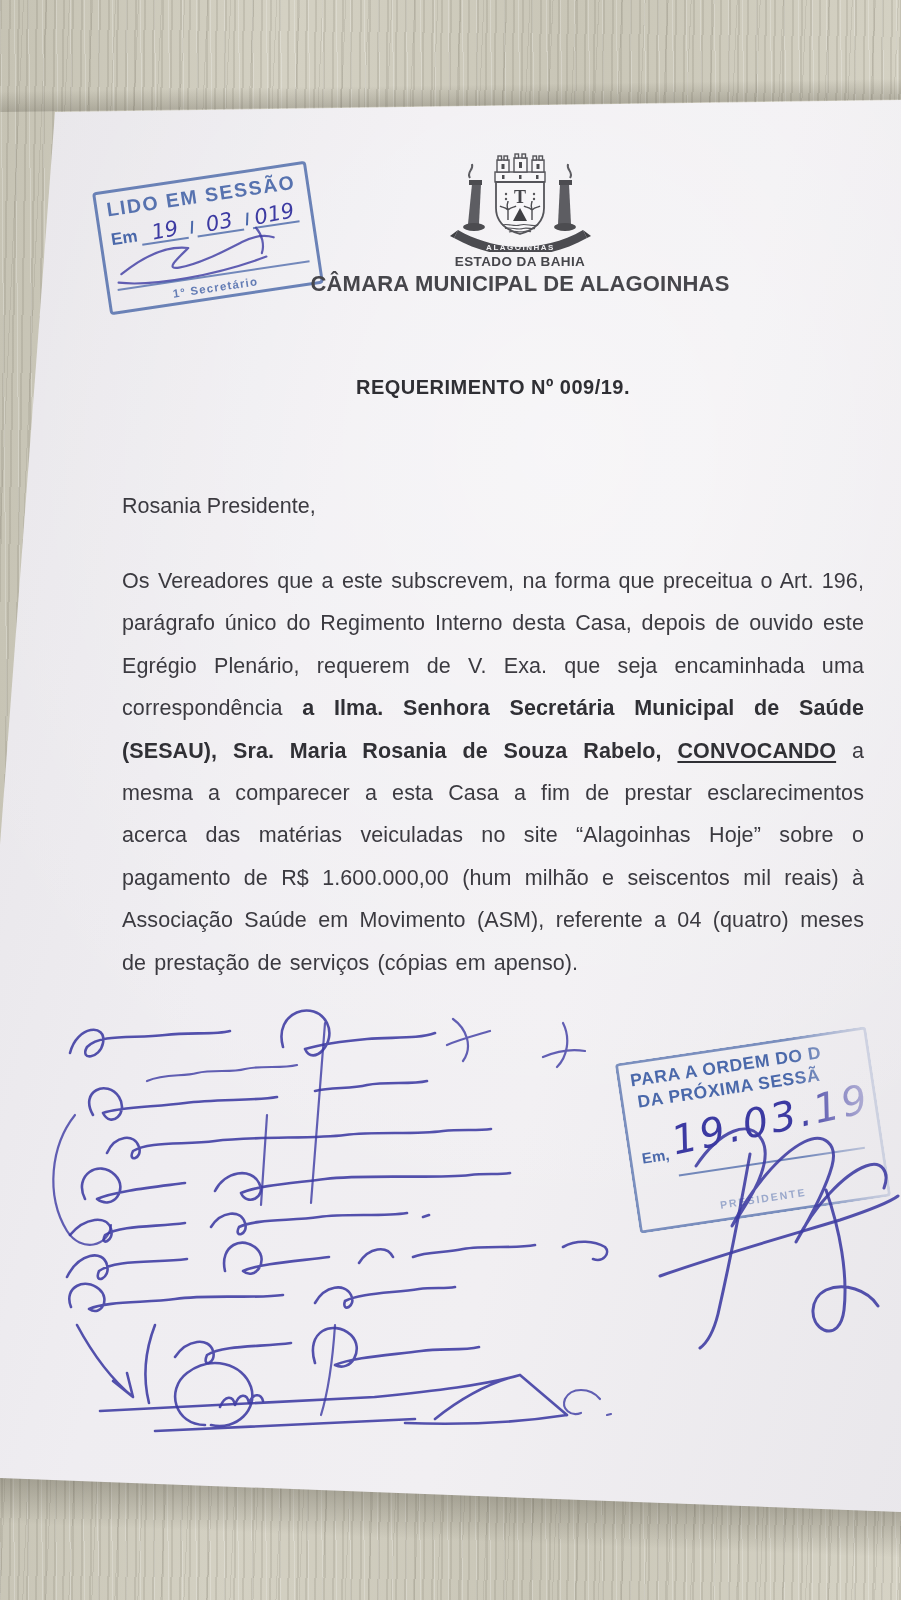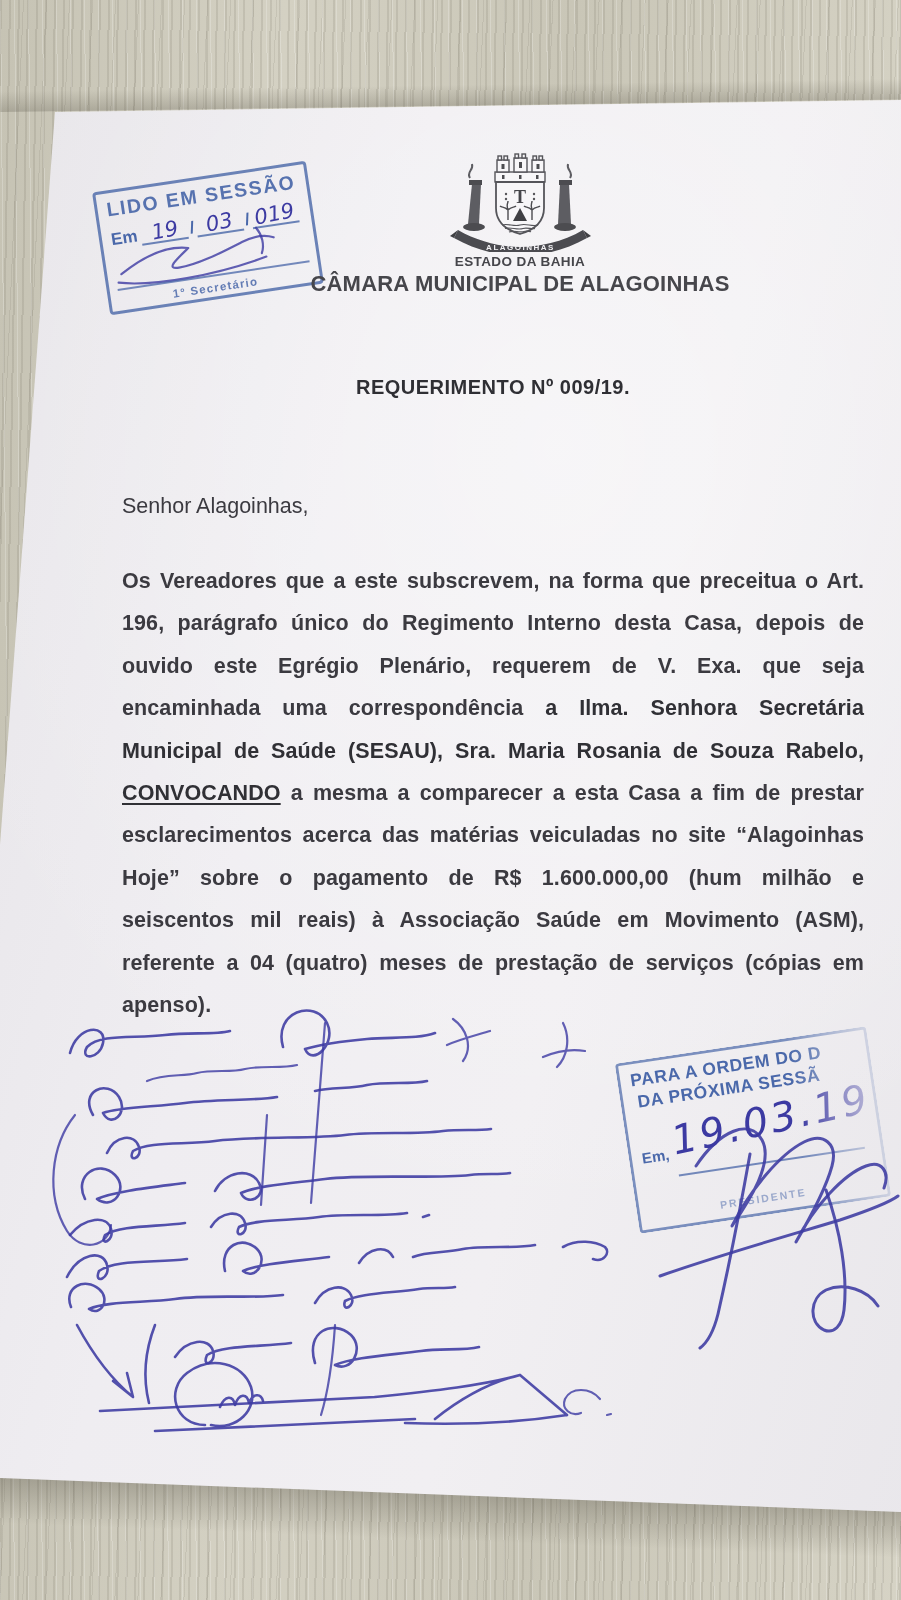--- a/index.html
+++ b/index.html
@@ -32,21 +32,21 @@
   .org{position:absolute;left:170px;top:254px;width:700px;text-align:center;color:#46464b;}
   .org-state{font-size:13.5px;font-weight:bold;letter-spacing:.4px;}
   .org-name{font-size:22px;font-weight:bold;letter-spacing:.2px;margin-top:2px;}
   .doc-title{position:absolute;left:70px;top:368px;width:830px;margin:8px;text-align:center;
     font-size:20px;font-weight:bold;color:#2f2f34;letter-spacing:.5px;}
 
   
   .salutation{position:absolute;left:122px;top:494px;font-size:21.5px;color:#3b3a40;}
   .body-par{position:absolute;left:122px;top:560px;width:742px;margin:0;
     font-size:21.5px;line-height:42.4px;text-align:justify;color:#3b3a40;
-    letter-spacing:.1px;word-spacing:2px;font-weight:bold;}
+    letter-spacing:.1px;word-spacing:2px;}
   .body-par b{color:#303035;}
   .body-par .u{text-decoration:underline;text-decoration-thickness:2px;text-underline-offset:3px;}
   .dateline{position:absolute;left:122px;top:976px;font-size:21.5px;color:#3b3a40;}
 
   
   .stamp{position:absolute;border:3.5px solid rgba(72,102,168,.8);border-radius:4px;
     color:#4a68aa;box-sizing:border-box;}
   .hand{font-family:"DejaVu Sans",sans-serif;font-style:italic;color:#3c3aa2;}
 
   .stamp-top{left:100px;top:176px;width:216px;height:124px;transform:rotate(-8.5deg);}
@@ -178,21 +178,21 @@
       <text x="72.5" y="102" text-anchor="middle" font-size="8" font-weight="bold" letter-spacing="1.5" fill="#f2f1f4">ALAGOINHAS</text>
     </svg>
 
     <div class="org">
       <div class="org-state">ESTADO DA BAHIA</div>
       <div class="org-name">CÂMARA MUNICIPAL DE ALAGOINHAS</div>
     </div>
 
     <h1 class="doc-title">REQUERIMENTO Nº 009/19.</h1>
 
-    <div class="salutation">Senhor Alagoinhas,</div>
+    <div class="salutation">Rosania Presidente,</div>
     <p class="body-par"><span>Os Vereadores que a este subscrevem, na forma que preceitua o Art. 196, parágrafo único do Regimento Interno desta Casa, depois de ouvido este Egrégio Plenário, requerem de V. Exa. que seja encaminhada uma correspondência </span><b>a Ilma. Senhora Secretária Municipal de Saúde (SESAU), Sra. Maria Rosania de Souza Rabelo, </b><b class="u">CONVOCANDO</b><span> a mesma a comparecer a esta Casa a fim de prestar esclarecimentos acerca das matérias veiculadas no site “Alagoinhas Hoje” sobre o pagamento de R$ 1.600.000,00 (hum milhão e seiscentos mil reais) à Associação Saúde em Movimento (ASM), referente a 04 (quatro) meses de prestação de serviços (cópias em apenso).</span></p>
 
     <svg class="signatures" viewBox="0 0 610 475">
       <path class="ink" d="M55,58 C62,30 92,28 88,48 C85,64 64,66 72,52 C86,38 120,44 150,40 C175,37 200,40 215,36"></path>
       <path class="ink" d="M268,52 C258,16 300,4 312,28 C322,48 298,72 290,54 C304,50 330,46 352,44 C378,42 404,44 420,38"></path>
       <path class="ink thin" d="M438,24 C452,34 458,52 448,66 M432,50 C446,44 462,40 475,36 M548,28 C556,44 552,62 542,72 M528,62 C542,56 558,54 570,56"></path>
       <path class="ink thin" d="M132,86 C150,78 168,82 182,78 C198,74 216,78 230,74 C248,70 266,74 282,70"></path>
       <path class="ink" d="M78,120 C64,96 92,84 104,102 C114,118 96,134 88,118 C104,112 140,112 170,108 C200,104 240,106 262,102 M300,96 C316,92 336,94 352,90 C372,86 396,90 412,86"></path>
       <path class="ink" d="M92,158 C100,140 120,138 124,152 C128,164 112,168 118,156 C134,146 170,150 200,146 C240,141 300,144 330,140 C360,136 400,140 428,136 C446,134 462,136 476,134"></path>
       <path class="ink" d="M70,204 C58,180 84,164 100,180 C114,194 98,216 82,204 C100,196 140,192 170,188 M200,196 C210,176 236,172 244,188 C252,202 232,212 226,198 C244,190 280,188 310,184 C350,179 420,184 455,180 C470,178 484,180 495,178"></path>

